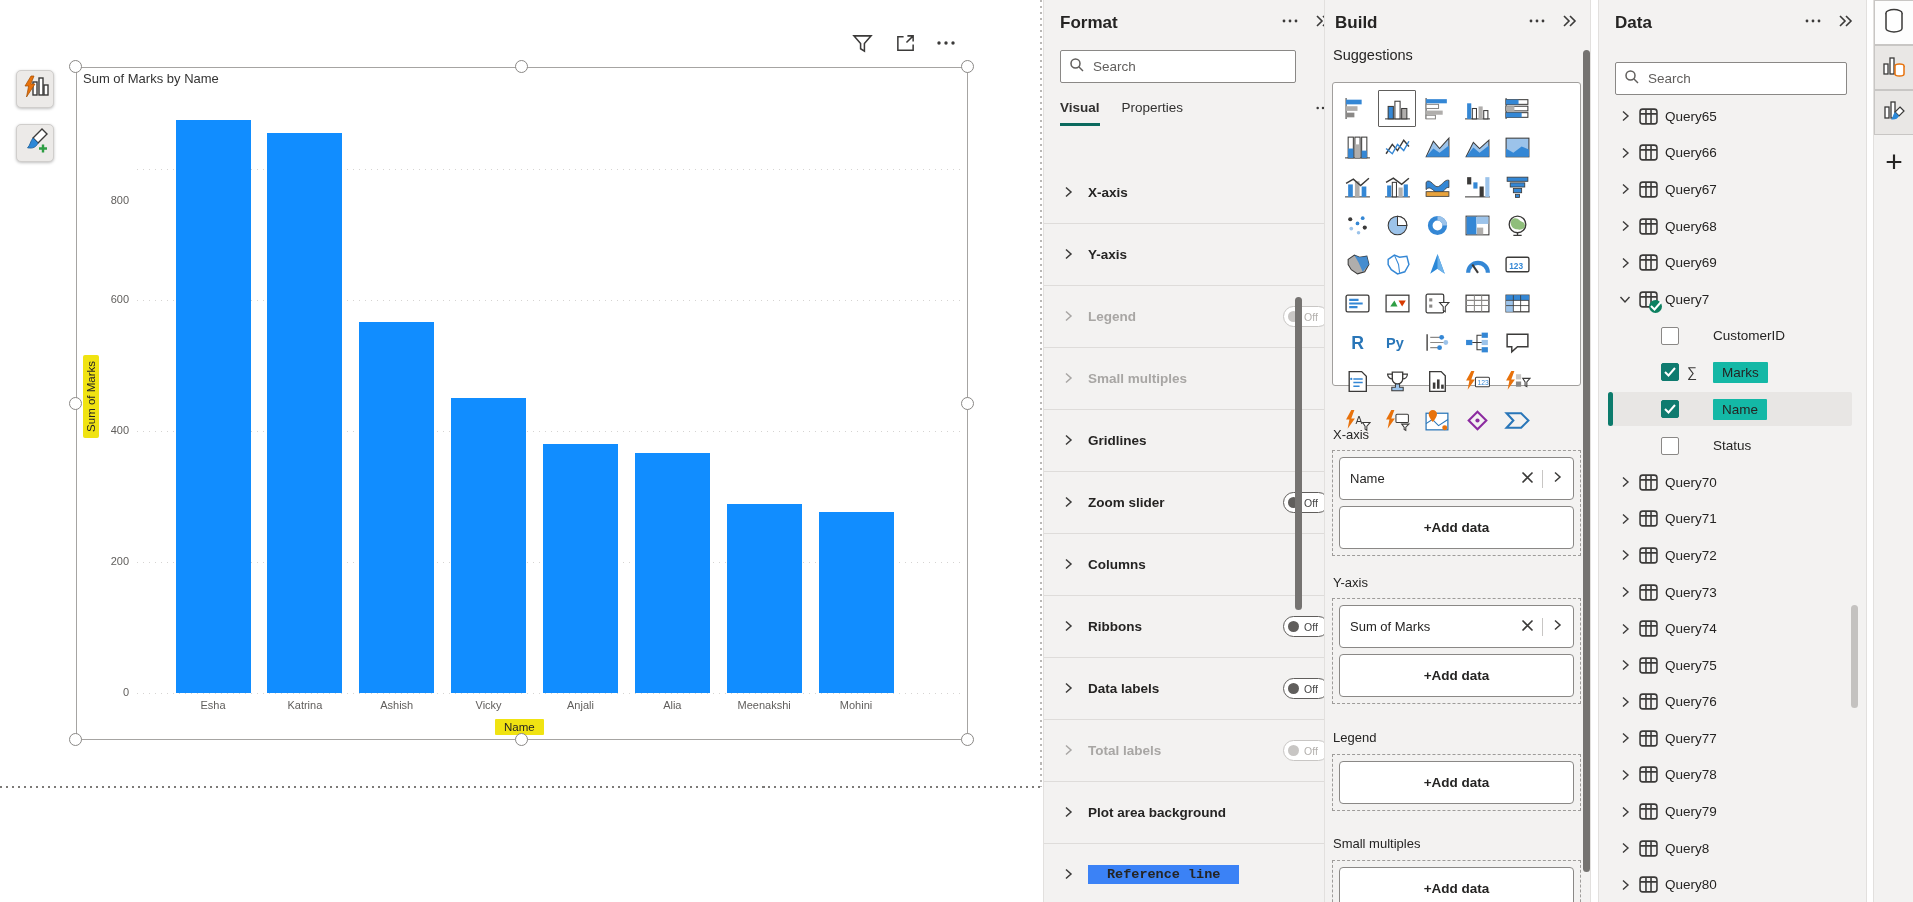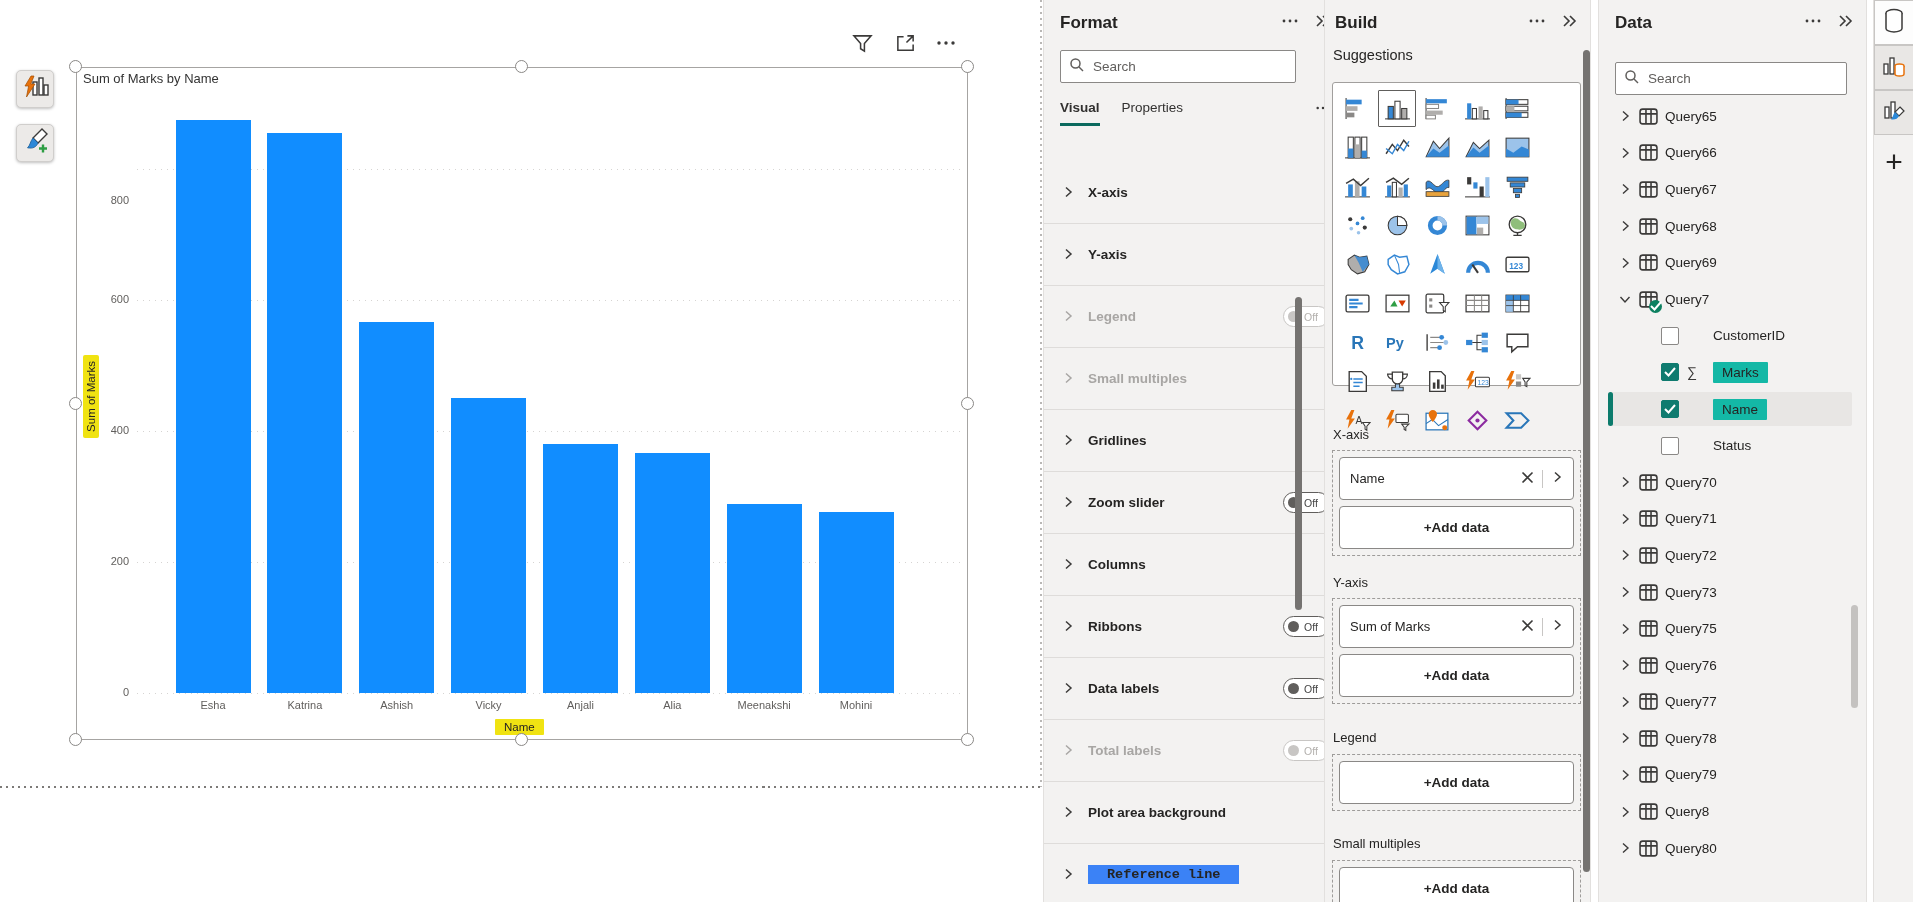--- a/index.html
+++ b/index.html
@@ -895,20 +895,34 @@
           <svg width="12" height="12" viewBox="0 0 12 12">
             <path d="M4 1.5l5 4.5-5 4.5" fill="none" stroke="#3b3a39" stroke-width="1.4"></path>
           </svg>
         </span>
         <span class="ticon">
           <svg width="19" height="17" viewBox="0 0 18 16">
             <rect x="1" y="1" width="16" height="14" rx="2.5" fill="none" stroke="#3b3a39" stroke-width="1.5"></rect>
             <path d="M1 5.5h16M6.6 1v14M11.4 1v14" stroke="#3b3a39" stroke-width="1.5"></path>
           </svg>
         </span>
+        <span class="tlabel">Query74</span>
+      </div>
+      <div class="trow">
+        <span class="chev">
+          <svg width="12" height="12" viewBox="0 0 12 12">
+            <path d="M4 1.5l5 4.5-5 4.5" fill="none" stroke="#3b3a39" stroke-width="1.4"></path>
+          </svg>
+        </span>
+        <span class="ticon">
+          <svg width="19" height="17" viewBox="0 0 18 16">
+            <rect x="1" y="1" width="16" height="14" rx="2.5" fill="none" stroke="#3b3a39" stroke-width="1.5"></rect>
+            <path d="M1 5.5h16M6.6 1v14M11.4 1v14" stroke="#3b3a39" stroke-width="1.5"></path>
+          </svg>
+        </span>
         <span class="tlabel">Query75</span>
       </div>
       <div class="trow">
         <span class="chev">
           <svg width="12" height="12" viewBox="0 0 12 12">
             <path d="M4 1.5l5 4.5-5 4.5" fill="none" stroke="#3b3a39" stroke-width="1.4"></path>
           </svg>
         </span>
         <span class="ticon">
           <svg width="19" height="17" viewBox="0 0 18 16">

